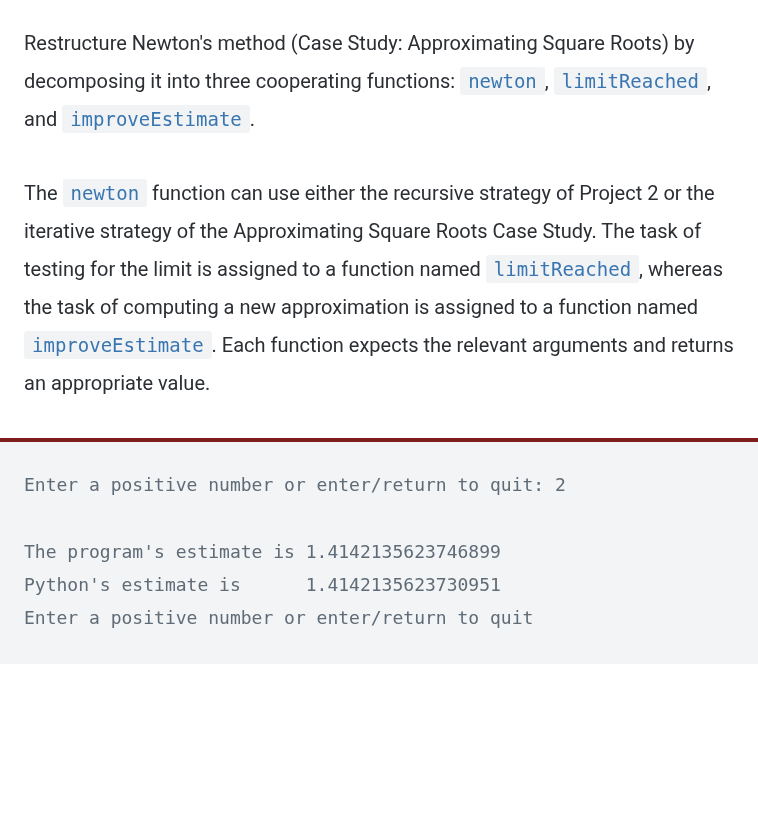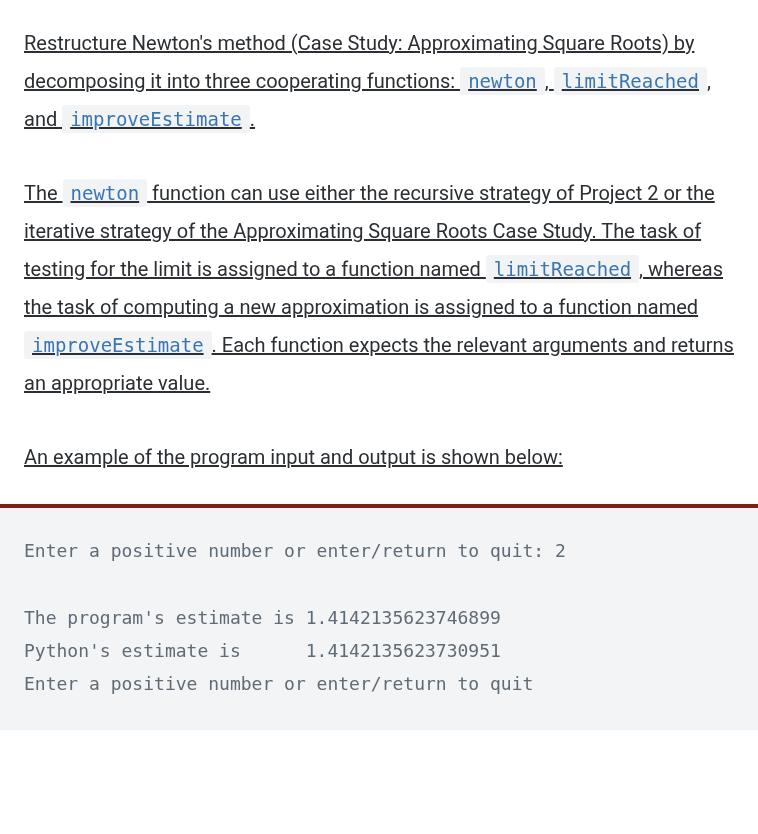--- a/index.html
+++ b/index.html
@@ -6,21 +6,20 @@
   body {
     margin: 0;
     padding: 0;
     font-family: -apple-system, BlinkMacSystemFont, "Segoe UI", Roboto, Helvetica, Arial, sans-serif;
     color: #2b2f33;
     background: #ffffff;
     width: 758px;
   }
   .content {
     padding: 24px 24px 0 24px;
-    text-decoration: underline;
   }
   p {
     margin: 0 0 36px 0;
     font-size: 20px;
     line-height: 1.9;
     color: #2b2f33;
   }
   p.last { margin-bottom: 28px; }
   .inline-code {
     font-family: "SFMono-Regular", Menlo, Consolas, monospace;
@@ -48,23 +47,20 @@
 <div class="content">
 
   <p>
     <span>Restructure Newton's method (Case Study: Approximating Square Roots) by decomposing it into three cooperating functions: </span><code class="inline-code">newton</code><span>, </span><code class="inline-code">limitReached</code><span>, and </span><code class="inline-code">improveEstimate</code><span>.</span>
   </p>
 
   <p>
     <span>The </span><code class="inline-code">newton</code><span> function can use either the recursive strategy of Project 2 or the iterative strategy of the Approximating Square Roots Case Study. The task of testing for the limit is assigned to a function named </span><code class="inline-code">limitReached</code><span>, whereas the task of computing a new approximation is assigned to a function named </span><code class="inline-code">improveEstimate</code><span>. Each function expects the relevant arguments and returns an appropriate value.</span>
   </p>
 
-  <p class="last">
-    <span>An example of the program input and output is shown below:</span>
-  </p>
 
 </div>
 
 <div class="code-block">Enter a positive number or enter/return to quit: 2
 
 The program's estimate is 1.4142135623746899
 Python's estimate is      1.4142135623730951
 Enter a positive number or enter/return to quit</div>
 
 </body></html>

